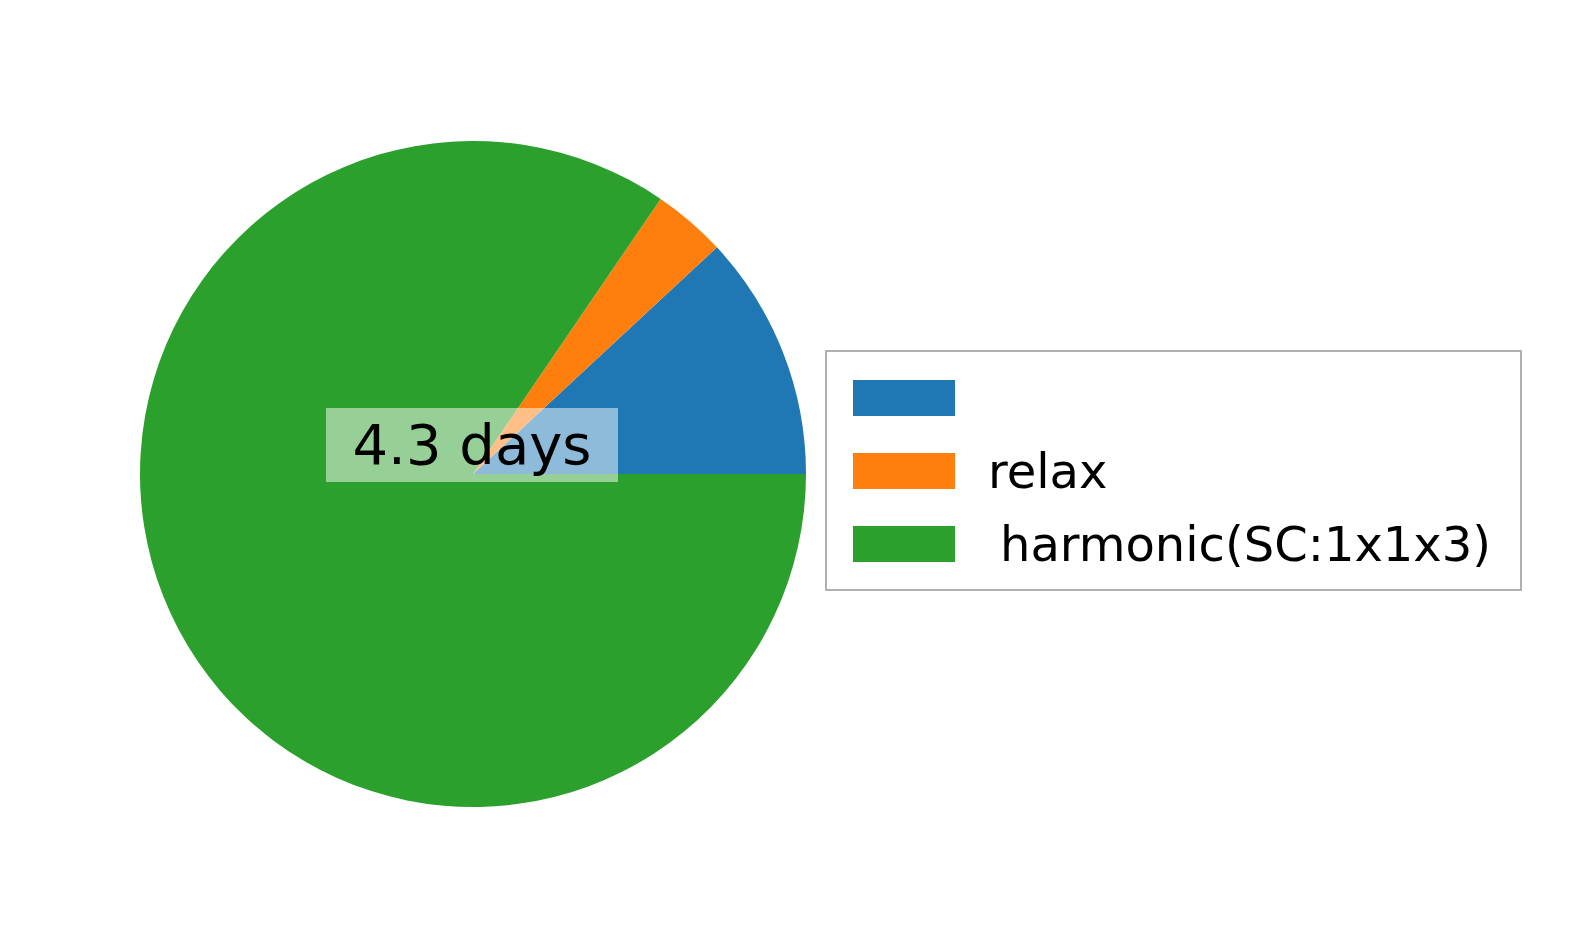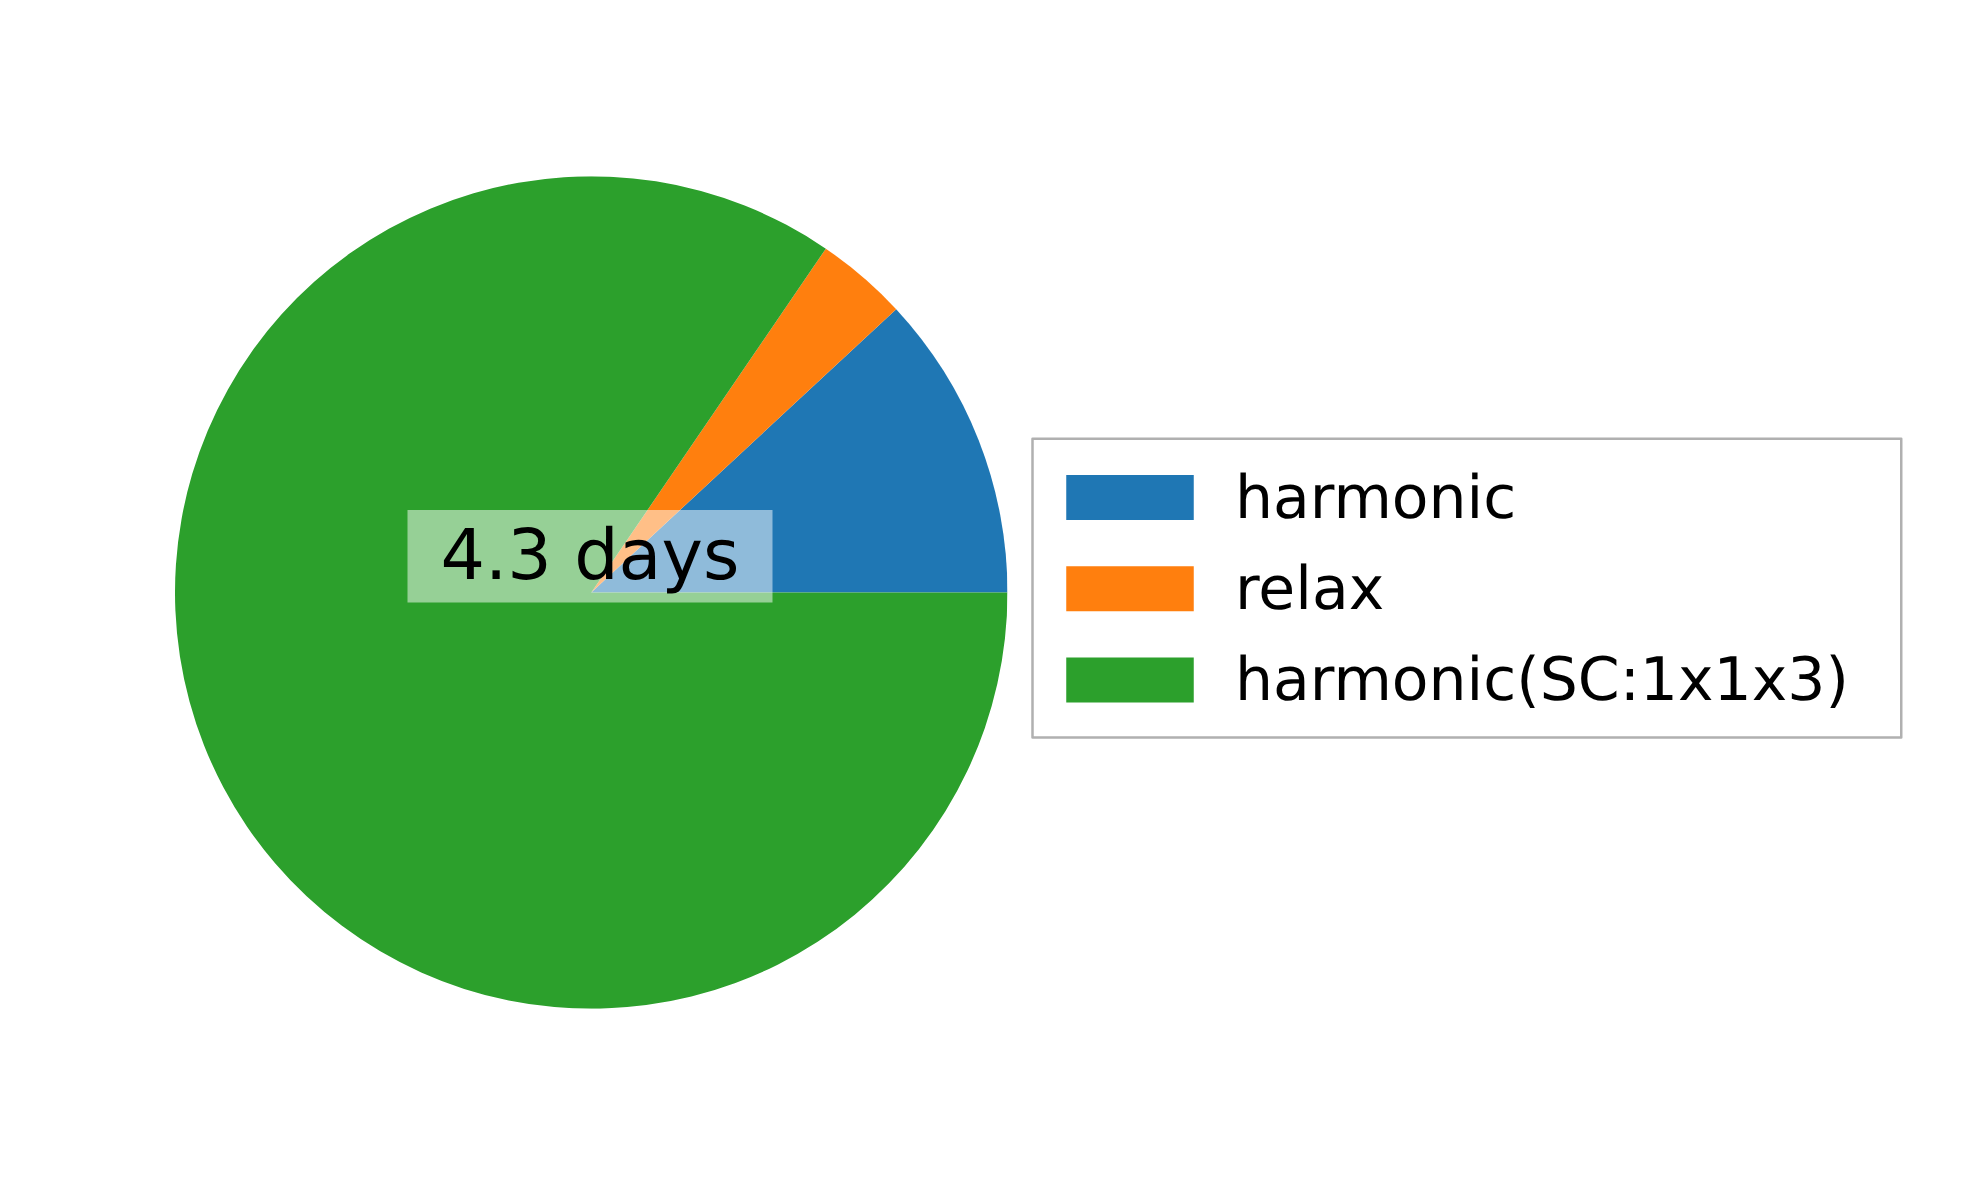--- a/index.html
+++ b/index.html
@@ -76,21 +76,21 @@
   }
   .legend-row {
     position: absolute;
     left: 26px;
     height: 48px;
     display: flex;
     align-items: center;
   }
   .legend-row:nth-child(1) { top: 22px; }
   .legend-row:nth-child(2) { top: 95px; }
-  .legend-row:nth-child(3) { top: 168px; }
+  .legend-row:nth-child(3) { top: 168px; gap: 12px; }
   .legend-swatch {
     width: 102px;
     height: 36px;
     flex: 0 0 auto;
   }
   .legend-text {
     margin-left: 33px;
     font-family: "DejaVu Sans", sans-serif;
     font-size: 48px;
     line-height: 48px;
@@ -115,21 +115,20 @@
 
   <div id="center-label">
     <span class="txt">4.3 days</span>
   </div>
 
   <div id="legend">
     <div id="legend-rows">
 
       <div class="legend-row">
         <span class="legend-swatch" style="background: rgb(31, 119, 180);"></span>
-        <span class="legend-text">harmonic</span>
       </div>
 
       <div class="legend-row">
         <span class="legend-swatch" style="background: rgb(255, 127, 14);"></span>
         <span class="legend-text">relax</span>
       </div>
 
       <div class="legend-row">
         <span class="legend-swatch" style="background: rgb(44, 160, 44);"></span>
         <span class="legend-text">harmonic(SC:1x1x3)</span>

